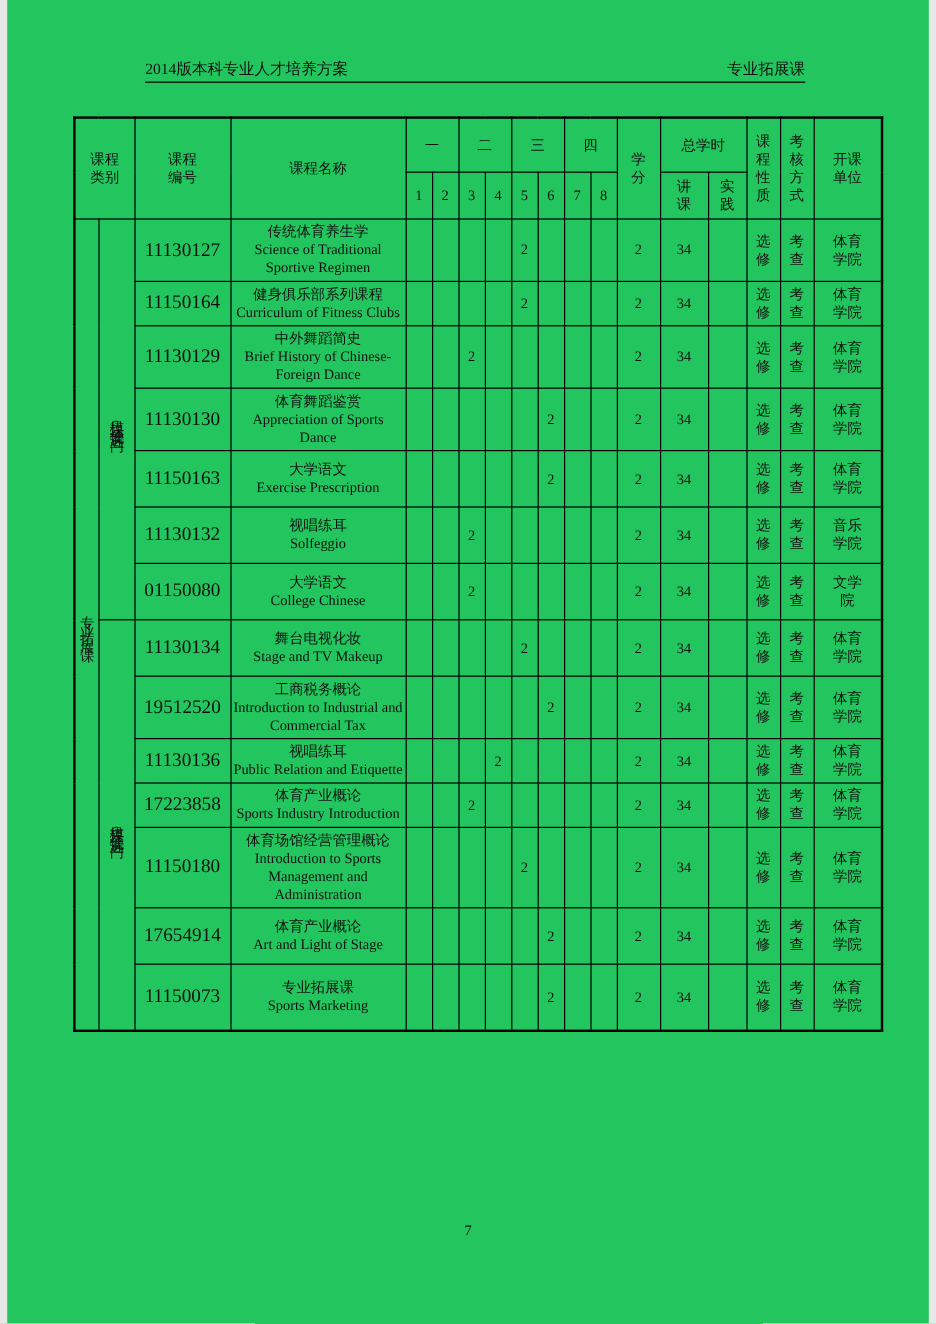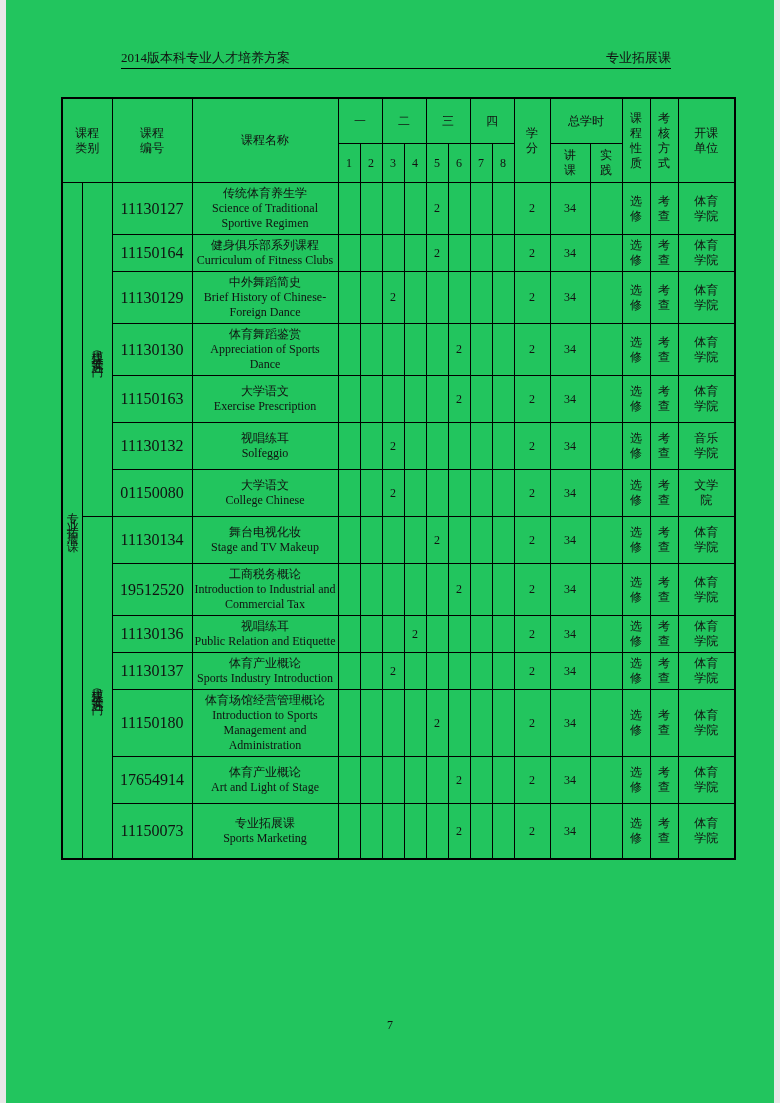--- a/index.html
+++ b/index.html
@@ -352,21 +352,21 @@
           <td class="hour-cell">34</td>
           <td class="hour-cell"></td>
           <td>选
 修</td>
           <td>考
 查</td>
           <td>体育
 学院</td>
         </tr>
         <tr>
-          <td class="code-cell">11130137</td>
+          <td class="code-cell">17223858</td>
           <td class="name-cell"><div class="name-zh">体育产业概论</div><div class="name-en">Sports Industry Introduction</div></td>
           <td class="sem-cell"></td>
           <td class="sem-cell"></td>
           <td class="sem-cell">2</td>
           <td class="sem-cell"></td>
           <td class="sem-cell"></td>
           <td class="sem-cell"></td>
           <td class="sem-cell"></td>
           <td class="sem-cell"></td>
           <td class="credit-cell">2</td>

